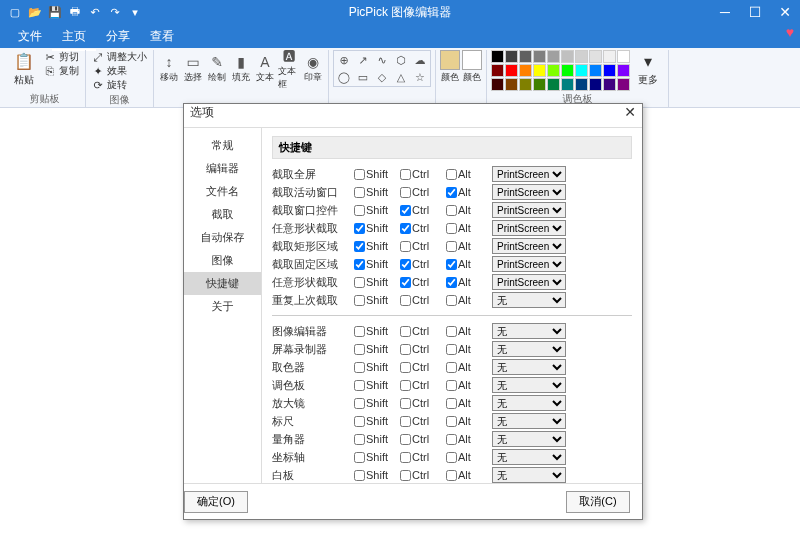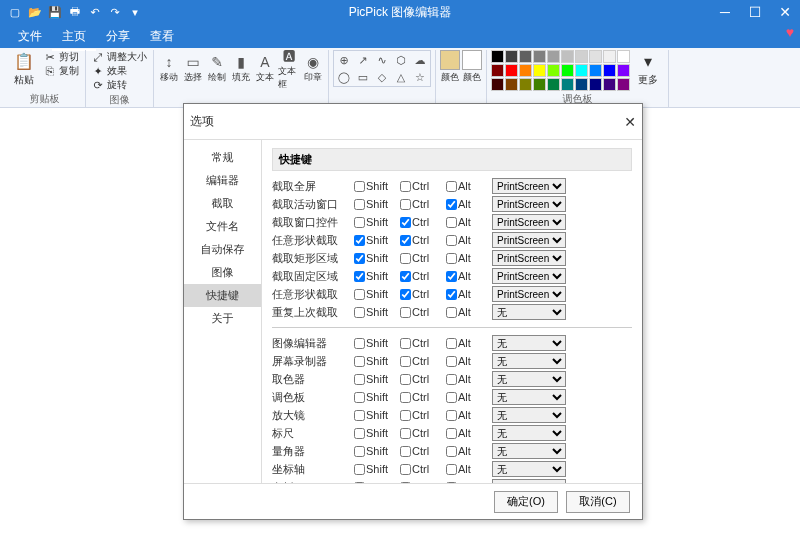--- a/index.html
+++ b/index.html
@@ -34,35 +34,35 @@
 .shapes { display: grid; grid-template-columns: repeat(5, 18px); grid-template-rows: repeat(2, 16px); gap: 1px; border: 1px solid #c8d0e0; padding: 1px; }
 .shapes span { display: flex; align-items: center; justify-content: center; font-size: 11px; color: #555; }
 .palette-col { display: flex; flex-direction: column; align-items: center; gap: 1px; }
 .palette-col .sw { width: 20px; height: 20px; border: 1px solid #aaa; }
 .palette-col .sb { font-size: 9px; color: #333; }
 .swatches { display: grid; grid-template-columns: repeat(10, 13px); grid-auto-rows: 13px; gap: 1px; }
 .swatches span { border: 1px solid #ccc; }
 
 
 .dialog { position: absolute; left: 183px; top: 103px; width: 460px; height: 417px; background: #fff; border: 1px solid #7a7a7a; box-shadow: 2px 2px 6px rgba(0,0,0,0.25); display: flex; flex-direction: column; }
-.dialog .dtitle { height: 36px; display: flex; align-items: center; padding: 0 6px; font-size: 12px; color: #333; border-bottom: 1px solid #ddd; }
+.dialog .dtitle { height: 24px; display: flex; align-items: flex-start; padding: 0 6px; font-size: 12px; color: #333; border-bottom: 1px solid #ddd; }
 .dialog .dtitle .close { margin-left: auto; font-size: 14px; color: #333; cursor: pointer; }
 .dialog .dbody { flex: 1; display: flex; overflow: hidden; }
 .dialog .side { width: 78px; border-right: 1px solid #ddd; padding-top: 6px; }
 .dialog .side .it { padding: 4px 0; text-align: center; font-size: 11px; color: #333; cursor: pointer; }
 .dialog .side .it.sel { background: #d8d8d8; }
 .dialog .main { flex: 1; padding: 8px 10px; overflow: auto; }
 .dialog .main h4 { font-size: 11px; font-weight: bold; background: #eee; padding: 3px 6px; border: 1px solid #ddd; margin-bottom: 6px; }
 .row { display: flex; align-items: center; height: 18px; gap: 4px; font-size: 11px; color: #333; }
 .row .rl { width: 78px; }
 .row .cb { display: flex; align-items: center; gap: 1px; width: 42px; }
 .row .cb input { width: 11px; height: 11px; }
 .row select { width: 74px; height: 16px; font-size: 10px; border: 1px solid #888; }
 .divider { border-top: 1px solid #ccc; margin: 6px 0; }
-.dialog .dfoot { height: 36px; border-top: 1px solid #ddd; display: flex; align-items: center; justify-content: flex-end; gap: 8px; padding-right: 12px; }
+.dialog .dfoot { height: 36px; border-top: 1px solid #ddd; display: flex; align-items: center; justify-content: space-between; gap: 8px; padding-right: 12px; }
 .dialog .dfoot button { min-width: 64px; height: 22px; font-size: 11px; border: 1px solid #999; background: #f7f7f7; cursor: pointer; }
 </style>
 </head>
 <body>
 
 <div class="titlebar">
   <div class="qat">
     <span>▢</span>
     <span>📂</span>
     <span>💾</span>
@@ -213,22 +213,22 @@
 
 <div class="dialog">
   <div class="dtitle">
     <span>选项</span>
     <span class="close">✕</span>
   </div>
   <div class="dbody">
     <div class="side" id="dlg-side">
         <div class="it">常规</div>
         <div class="it">编辑器</div>
+        <div class="it">文件名</div>
         <div class="it">截取</div>
-        <div class="it">文件名</div>
         <div class="it">自动保存</div>
         <div class="it">图像</div>
         <div class="it sel">快捷键</div>
         <div class="it">关于</div>
       </div>
     <div class="main">
       <h4>快捷键</h4>
       <div id="rows1">
           <div class="row">
             <span class="rl">截取全屏</span>

